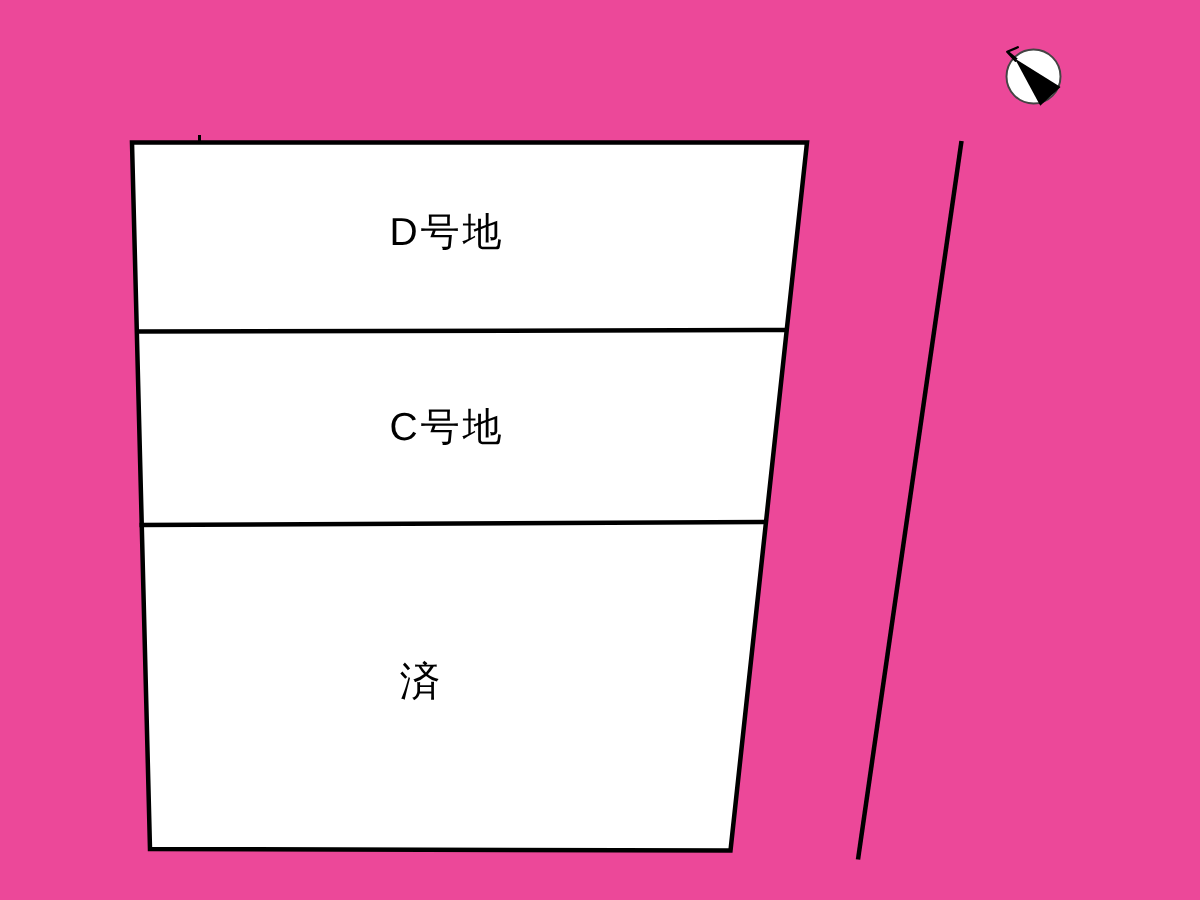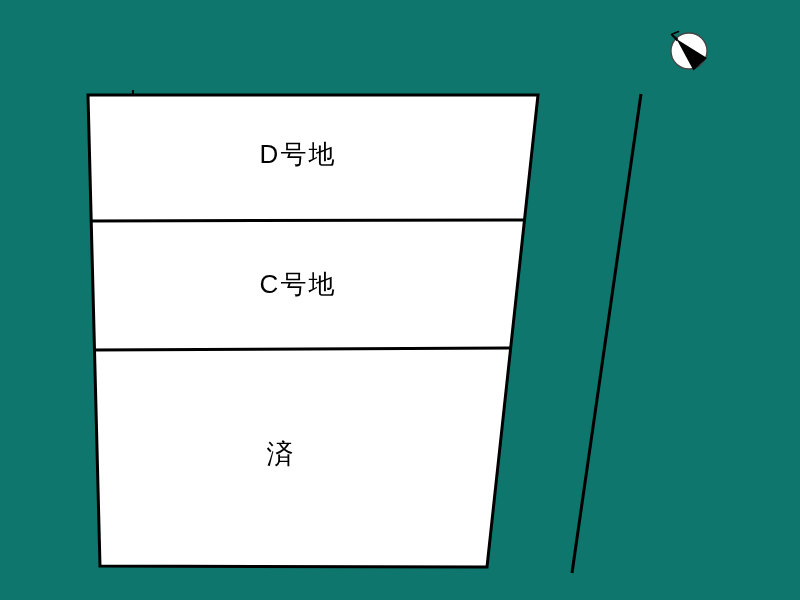--- a/index.html
+++ b/index.html
@@ -8,21 +8,21 @@
     background: #ffffff;
     width: 800px;
     height: 600px;
     overflow: hidden;
     font-family: "Liberation Sans", "DejaVu Sans", sans-serif;
   }
   .stage {
     position: relative;
     width: 800px;
     height: 600px;
-    background: #0f766e;
+    background: #ec4899;
   }
   svg { display: block; }
   .parcel-label {
     font-family: "Liberation Sans", "DejaVu Sans", sans-serif;
     font-size: 26px;
     fill: #000000;
     letter-spacing: 2px;
   }
   .parcel-label-large {
     font-size: 27px;

